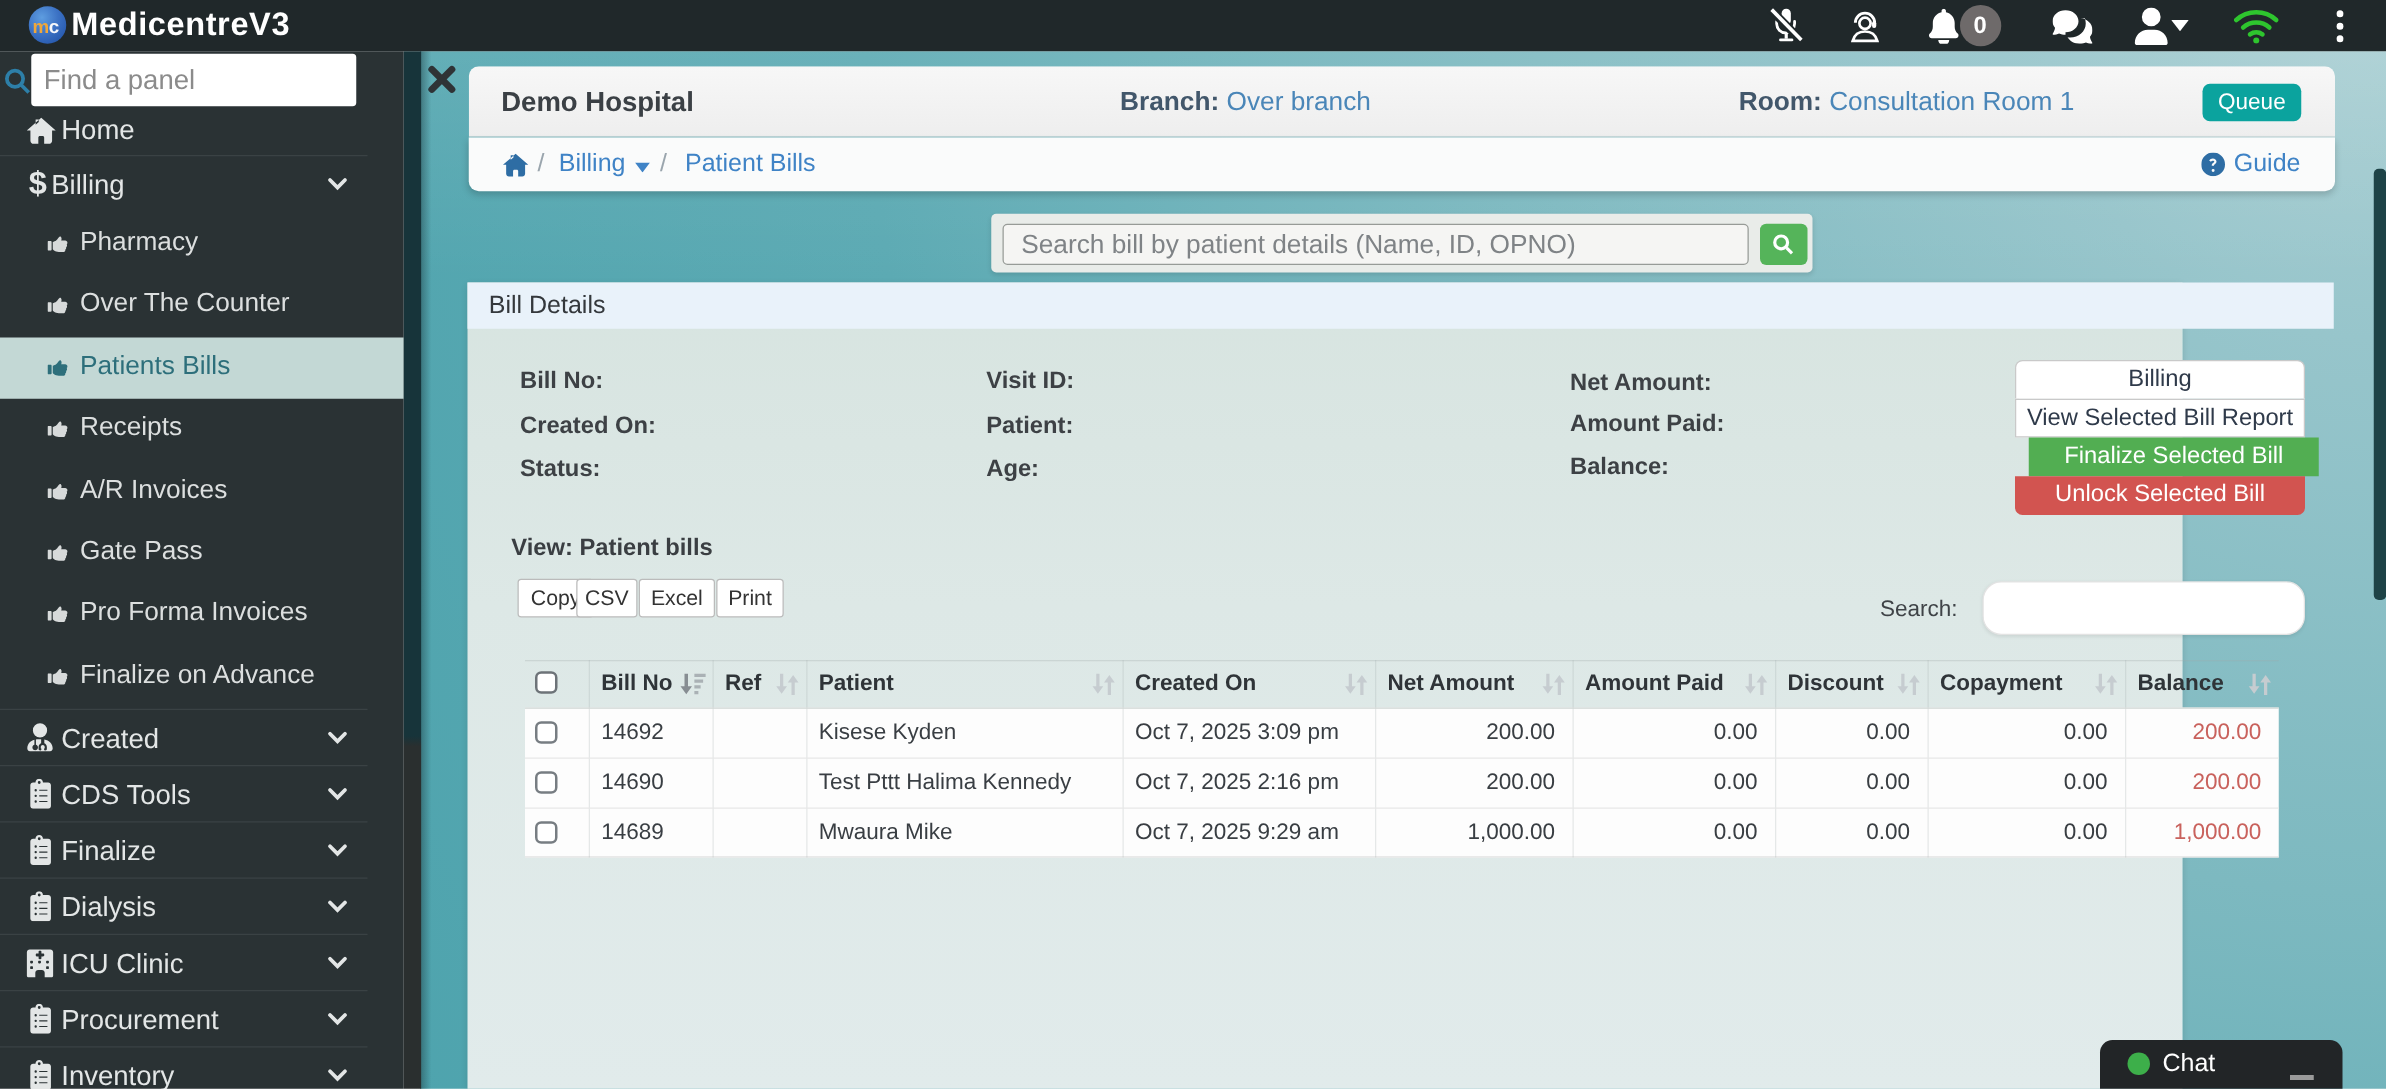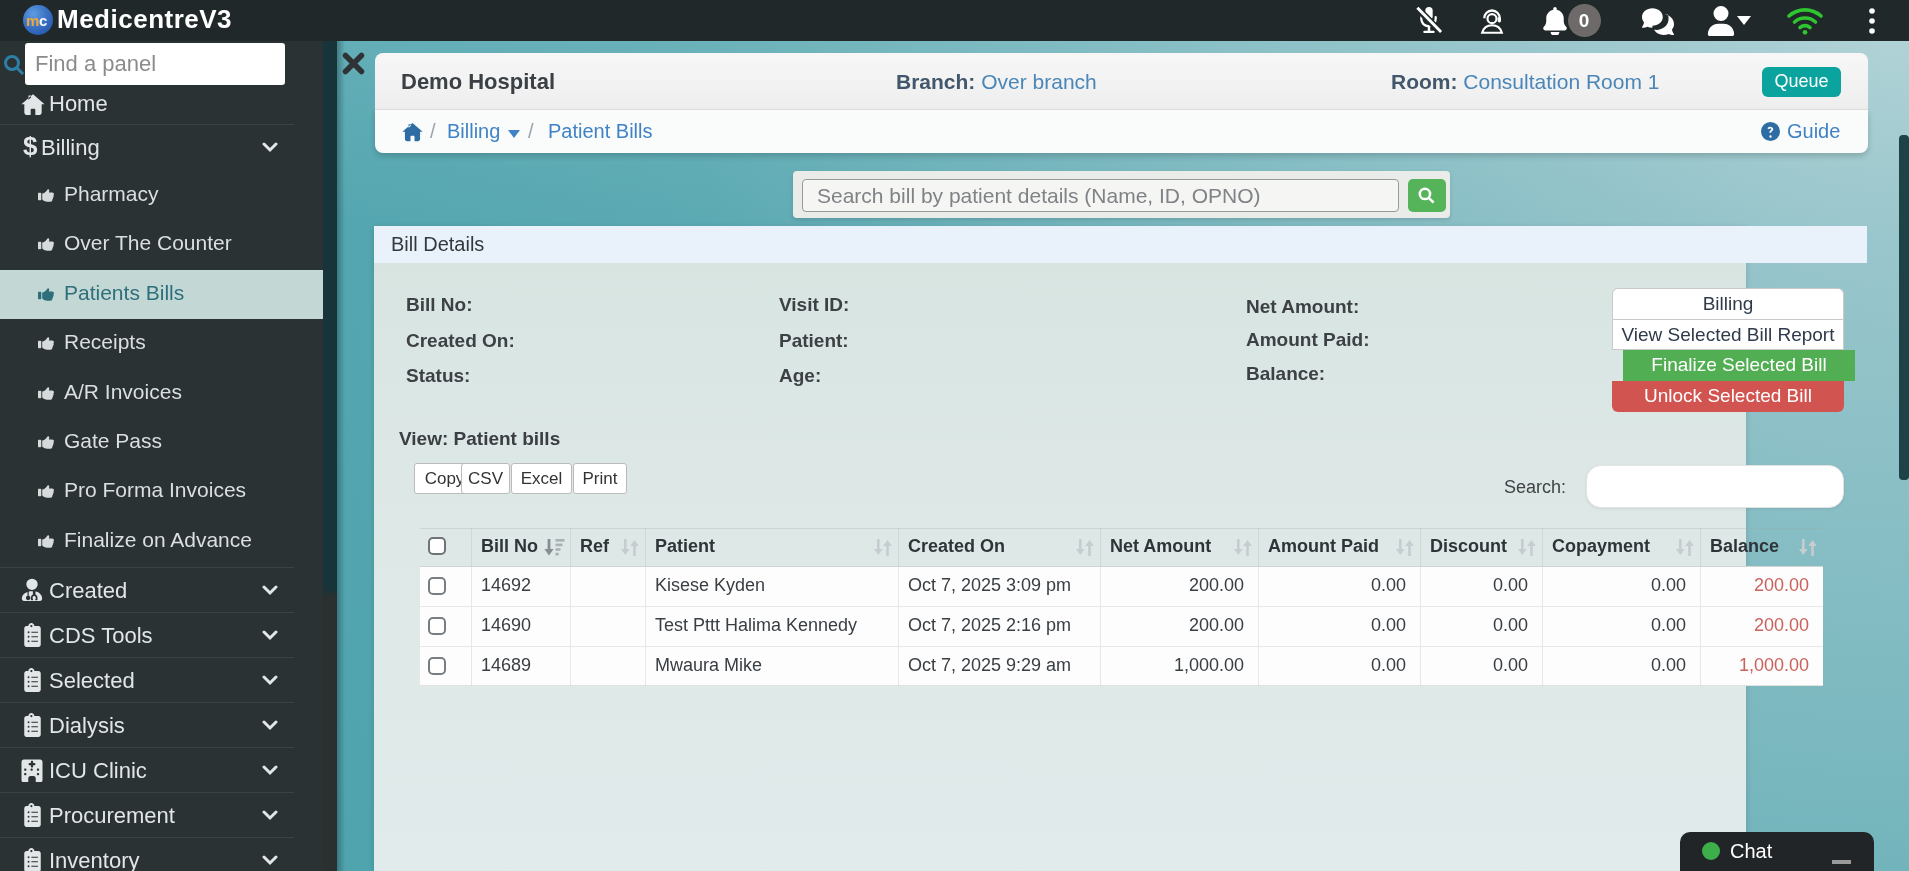--- a/index.html
+++ b/index.html
@@ -30,21 +30,21 @@
 #hdr { position:absolute; left:375px; top:53px; width:1493px; height:57px;
   background:linear-gradient(#f7f7f7, #eeeeee); border-radius:8px 8px 0 0; border-bottom:1px solid #e2e2e2; }
 #bc { position:absolute; left:375px; top:110px; width:1493px; height:43px; background:#fafbfb;
   border-radius:0 0 8px 8px; box-shadow:0 3px 6px rgba(0,0,0,0.18); }
 #srchwrap { position:absolute; left:793px; top:171px; width:657px; height:47px; background:#e9ece9;
   border-radius:4px; box-shadow:0 2px 4px rgba(0,0,0,0.12); }
 #panel { position:absolute; left:374px; top:226px; width:1372px; height:645px;
   background:linear-gradient(#d7e4e0 0%, #dde8e6 40%, #e1ebeb 100%); box-shadow:0 2px 6px rgba(0,0,0,0.15); }
 #panelhdr { position:absolute; left:0; top:0; width:1493px; height:37px; background:#e9f2fa; }
 #panelhdr span { position:absolute; left:17px; top:7px; font-size:20px; color:#34383c; }
-.lbl { position:absolute; font-size:19px; font-weight:bold; color:#3d4145; }
+.lbl { position:absolute; font-size:19px; font-weight:bold; color:#3d4145;margin-left:10px; }
 .btn4 { position:absolute; left:1238px; width:232px; height:31px; font-size:19px; text-align:center;
   line-height:30px; }
 .dtbtn { position:absolute; top:237px; height:31px; background:#fff; border:1px solid #bbb; border-radius:3px;
   font-size:17px; color:#333; text-align:center; line-height:29px; }
 
 #tbl { position:absolute; left:46px; top:302px; width:1403px; }
 
 #chat { position:absolute; left:1680px; top:832px; width:194px; height:39px; background:#222527;
   border-radius:10px 10px 0 0; }
 #scrollthumb { position:absolute; left:1899px; top:135px; width:10px; height:345px; background:#1e4347; border-radius:4px; }
@@ -383,21 +383,21 @@
       </svg>
       <span style="position:absolute; left:49px; top:10px;">CDS Tools</span>
       <svg class="chev" width="16" height="11" viewBox="0 0 16 11" fill="none" stroke="#e3e6e6" stroke-width="3" stroke-linecap="round">
         <path d="M2 2l6 6 6-6"></path>
       </svg>
     </div>
   <div class="mitem sep" style="top:616px; height:45px;">
       <svg style="position:absolute; left:22px; top:10px;" width="21" height="24" viewBox="0 0 384 512" fill="#e3e6e6">
         <path d="M280 64h40c26 0 48 22 48 48v352c0 26-22 48-48 48H64c-26 0-48-22-48-48V112c0-26 22-48 48-48h40c0-35 29-64 64-64s64 29 64 64zm-88 0a24 24 0 1 0-48 0 24 24 0 1 0 48 0zm-84 152a20 20 0 1 0 0-40 20 20 0 1 0 0 40zm60-30v20h140v-20zm-60 126a20 20 0 1 0 0-40 20 20 0 1 0 0 40zm60-30v20h140v-20zm-60 126a20 20 0 1 0 0-40 20 20 0 1 0 0 40zm60-30v20h140v-20z" fill-rule="evenodd"></path>
       </svg>
-      <span style="position:absolute; left:49px; top:10px;">Selected</span>
+      <span style="position:absolute; left:49px; top:10px;">Finalize</span>
       <svg class="chev" width="16" height="11" viewBox="0 0 16 11" fill="none" stroke="#e3e6e6" stroke-width="3" stroke-linecap="round">
         <path d="M2 2l6 6 6-6"></path>
       </svg>
     </div>
   <div class="mitem sep" style="top:661px; height:45px;">
       <svg style="position:absolute; left:22px; top:10px;" width="21" height="24" viewBox="0 0 384 512" fill="#e3e6e6">
         <path d="M280 64h40c26 0 48 22 48 48v352c0 26-22 48-48 48H64c-26 0-48-22-48-48V112c0-26 22-48 48-48h40c0-35 29-64 64-64s64 29 64 64zm-88 0a24 24 0 1 0-48 0 24 24 0 1 0 48 0zm-84 152a20 20 0 1 0 0-40 20 20 0 1 0 0 40zm60-30v20h140v-20zm-60 126a20 20 0 1 0 0-40 20 20 0 1 0 0 40zm60-30v20h140v-20zm-60 126a20 20 0 1 0 0-40 20 20 0 1 0 0 40zm60-30v20h140v-20z" fill-rule="evenodd"></path>
       </svg>
       <span style="position:absolute; left:49px; top:10px;">Dialysis</span>
       <svg class="chev" width="16" height="11" viewBox="0 0 16 11" fill="none" stroke="#e3e6e6" stroke-width="3" stroke-linecap="round">

